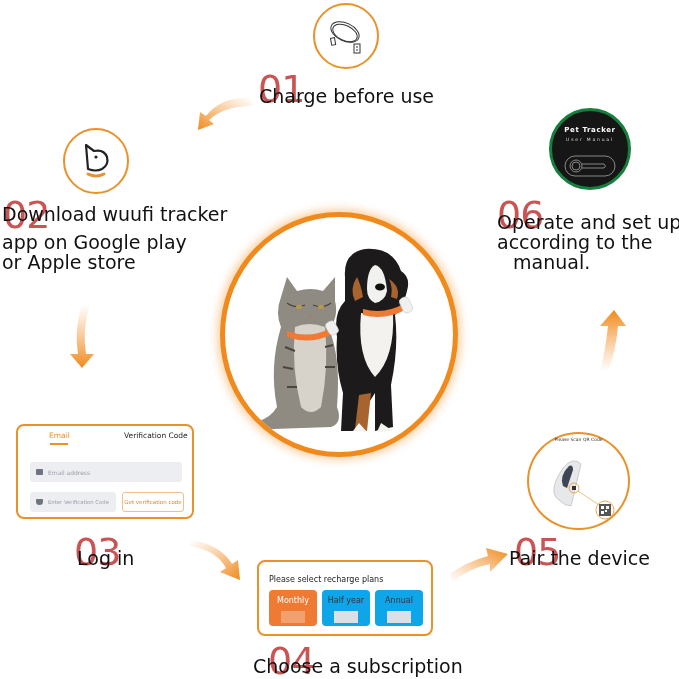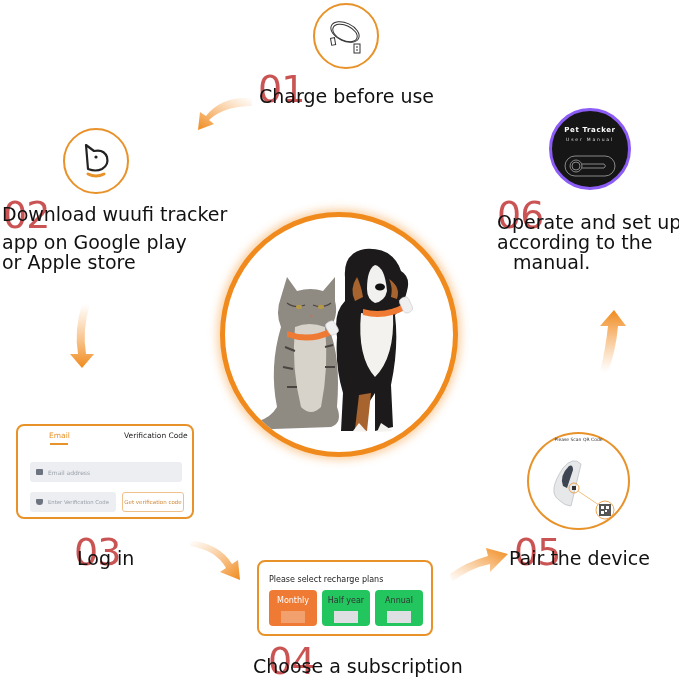--- a/index.html
+++ b/index.html
@@ -24,24 +24,24 @@
     .login-card .field .ic.shield { border-radius:1px 1px 4px 4px; }
     .login-card .get-code { position:absolute; left:104px; top:66px; width:62px; height:20px; border:1px solid #f0c08a; border-radius:3px; font-size:5.5px; color:#d08a3a; display:flex; align-items:center; justify-content:center; box-sizing:border-box; background:#fff; }
 
     
     .sub-card { position:absolute; left:257px; top:560px; width:176px; height:76px; border:2px solid #e8922a; border-radius:8px; box-sizing:border-box; background:#fff; }
     .sub-card .title { position:absolute; left:10px; top:13px; font-size:8px; color:#222; }
     .sub-card .plan { position:absolute; top:28px; width:48px; height:36px; border-radius:4px; box-sizing:border-box; font-size:8px; text-align:center; padding-top:6px; }
     .sub-card .plan .bar { position:absolute; left:12px; bottom:3px; width:24px; height:12px; background:#dedfe2; }
     .sub-card .plan.active { background:#ef7a33; color:#fff; }
     .sub-card .plan.active .bar { background:#f2a06d; }
-    .sub-card .plan.inactive { background:#22c55e; color:#333; }
-
-    
-    .manual-circle { position:absolute; left:549px; top:108px; width:82px; height:82px; border-radius:50%; background:#161616; border:3px solid #8b5cf6; box-sizing:border-box; color:#fff; text-align:center; }
+    .sub-card .plan.inactive { background:#0ea5e9; color:#333; }
+
+    
+    .manual-circle { position:absolute; left:549px; top:108px; width:82px; height:82px; border-radius:50%; background:#161616; border:3px solid #15803d; box-sizing:border-box; color:#fff; text-align:center; }
     .manual-circle .t1 { position:absolute; top:15px; left:0; right:0; font-size:7px; font-weight:bold; letter-spacing:0.6px; }
     .manual-circle .t2 { position:absolute; top:26px; left:0; right:0; font-size:4.5px; letter-spacing:1.8px; color:#ddd; }
 
     
     .pair-circle { position:absolute; left:527px; top:432px; width:103px; height:98px; border-radius:50%; border:2px solid #e8922a; box-sizing:border-box; background:#fff; }
     .pair-circle .qr-label { position:absolute; top:3px; left:0; right:0; text-align:center; font-size:4.5px; color:#333; }
   </style>
 </head>
 <body>
 

